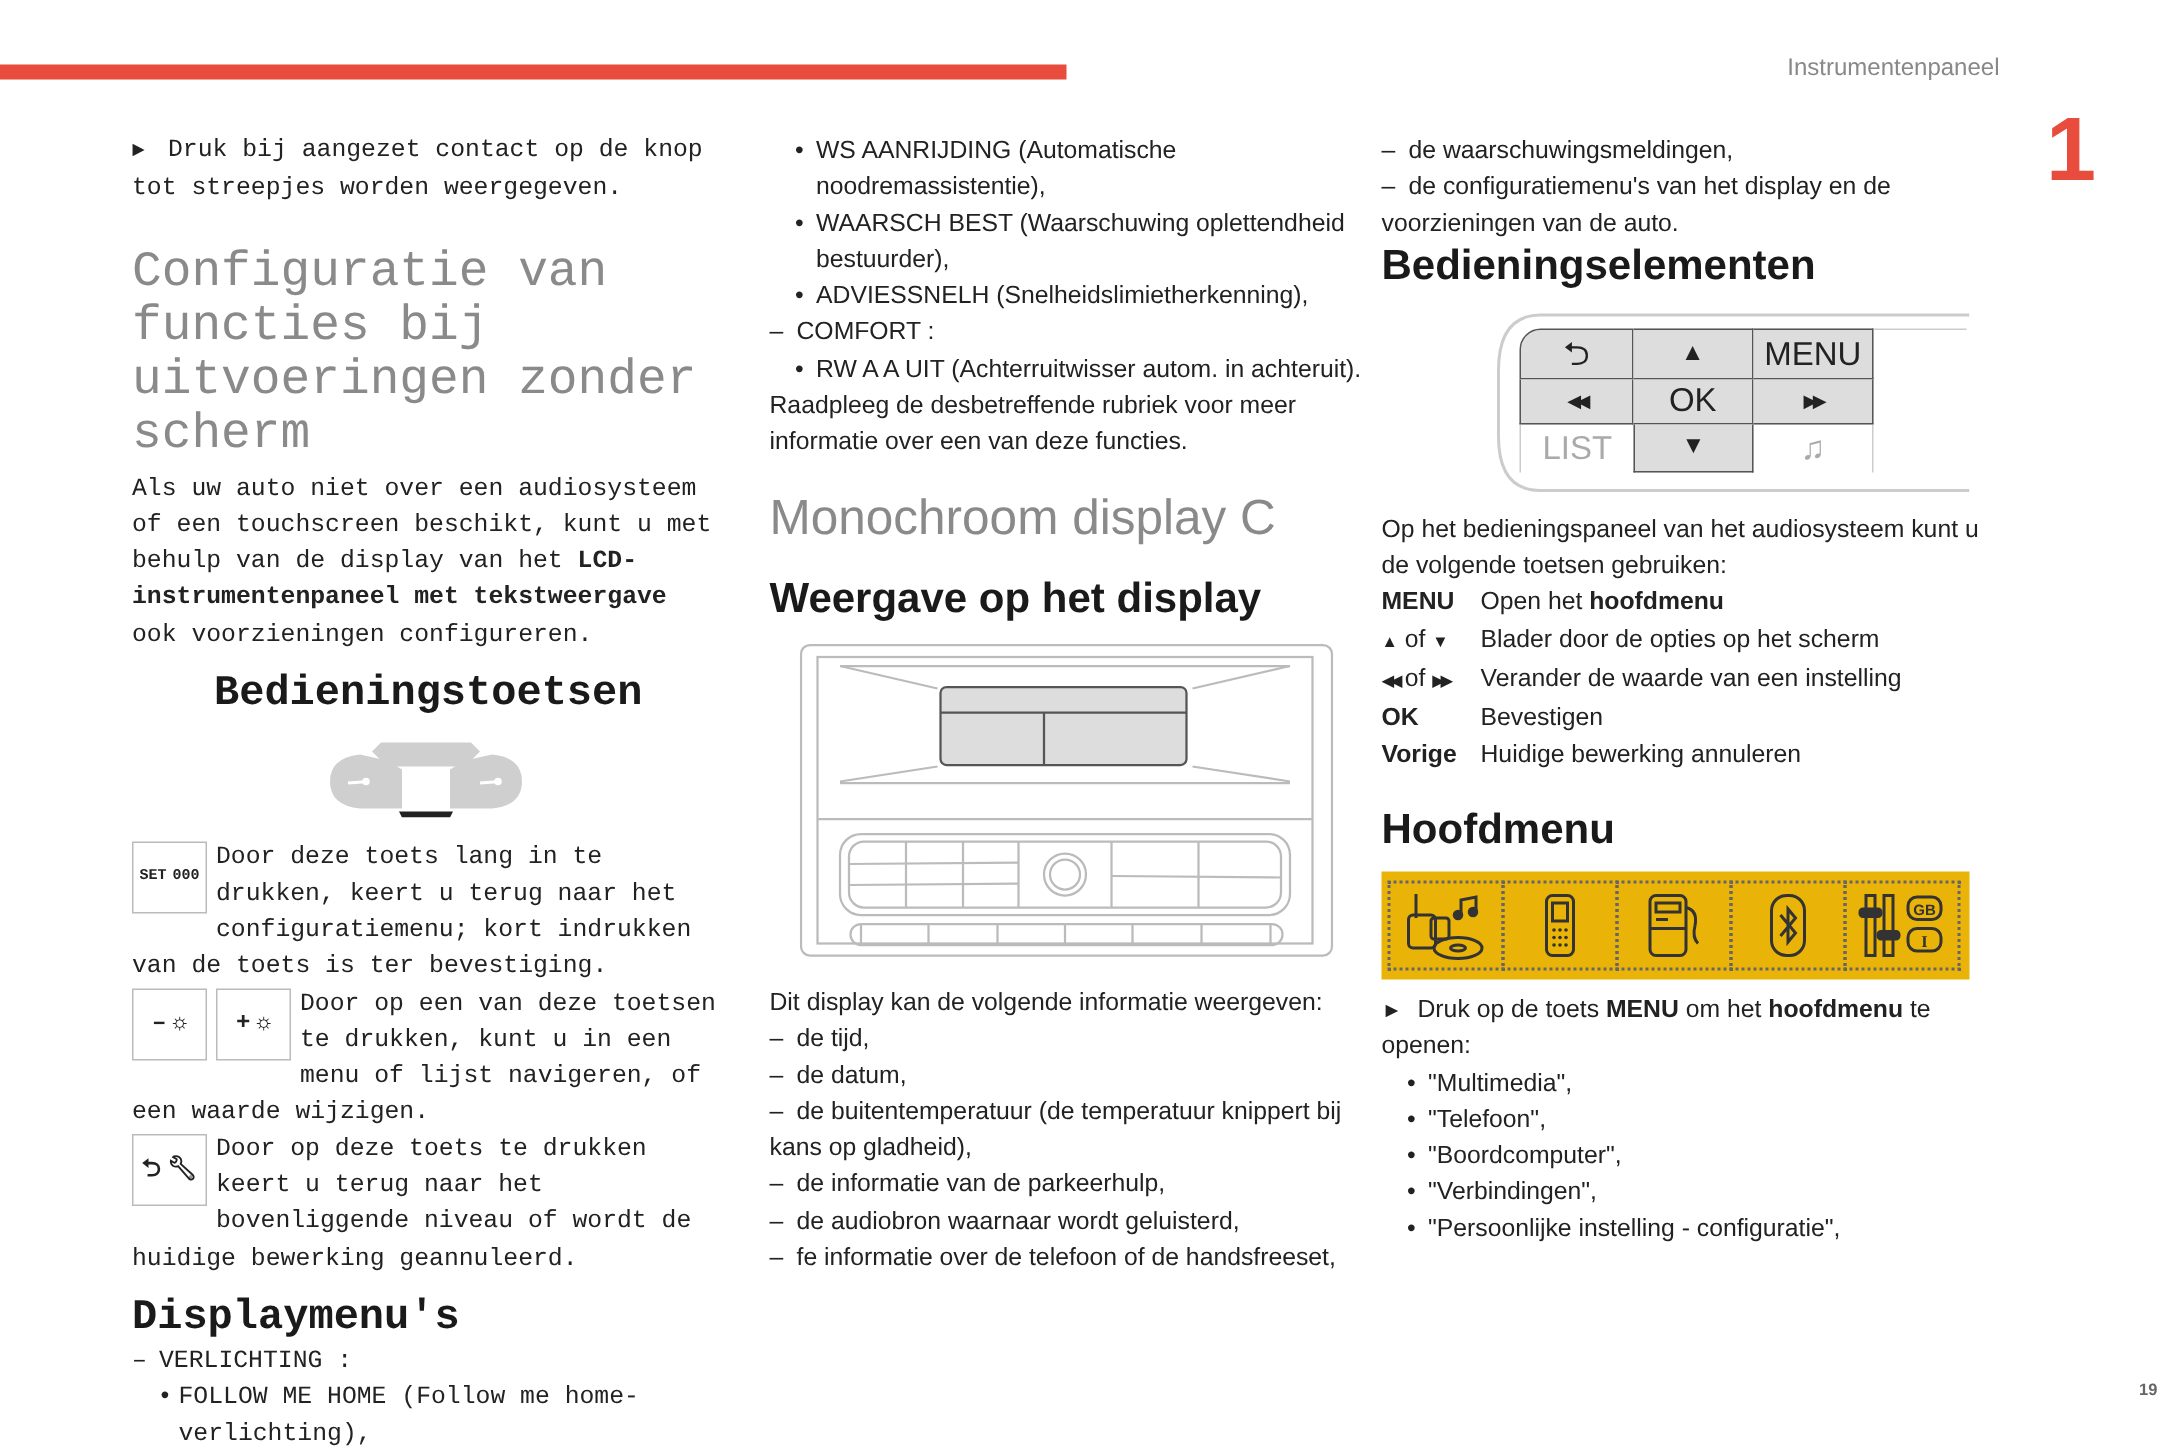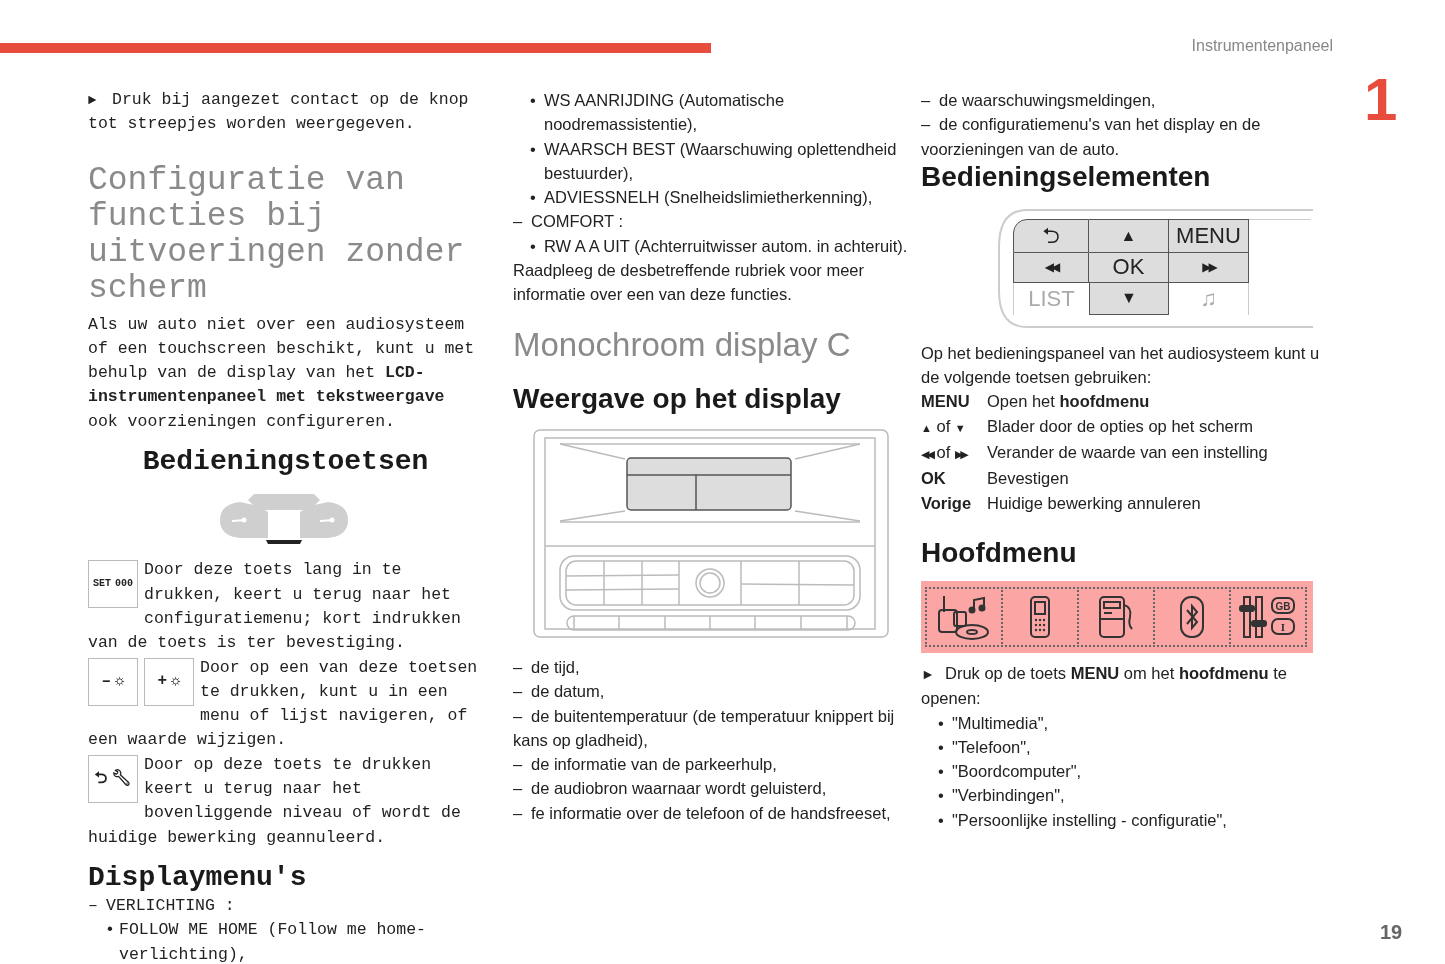--- a/index.html
+++ b/index.html
@@ -1,21 +1,21 @@
 <!DOCTYPE html>
 <html><head>
 <meta charset="utf-8">
 <style>
   html, body { margin: 0; padding: 0; background: #ffffff; }
   body { width: 1445px; height: 964px; position: relative; overflow: hidden;
          font-family: "Liberation Sans", sans-serif; color: #222; }
   .topbar { position: absolute; left: 0; top: 43px; width: 711px; height: 10px; background: #e84c3d; }
   .running-head { position: absolute; right: 112px; top: 37px; font-size: 16px; color: #888; }
   .chapter-num { position: absolute; left: 1364px; top: 70px; font-size: 60px; font-weight: bold; color: #e84c3d; line-height: 1; }
-  .page-num { position: absolute; left: 1380px; top: 921px; font-size: 20px; font-weight: bold; color: #666; }
+  .page-num { position: absolute; left: 1426px; top: 921px; font-size: 11px; font-weight: bold; color: #666; }
 
   .col { position: absolute; top: 88px; font-size: 16.5px; line-height: 24.3px; }
   .col1 { left: 88px; width: 395px; font-family: Liberation Mono, monospace; }
   .col2 { left: 513px; width: 400px; }
   .col3 { left: 921px; width: 400px; }
 
   p { margin: 0; }
   .h-light { font-size: 33px; line-height: 36px; color: #8a8a8a; font-weight: normal; margin: 0; }
   .h-bold { font-size: 28px; line-height: 32px; font-weight: bold; color: #1a1a1a; margin: 0; }
   .dash { padding-left: 18px; text-indent: -18px; }
@@ -28,21 +28,21 @@
   .keybox { float: left; width: 48px; height: 46px; border: 1px solid #bbb; margin: 2px 6px 2px 0;
             display: flex; align-items: center; justify-content: center; font-size: 10px; font-weight: bold; gap: 4px; }
   .keybox .big { font-size: 16px; }
   .clear { clear: both; }
 
   .legend-row { display: flex; }
   .legend-key { width: 66px; font-weight: bold; white-space: nowrap; }
   .legend-key .sm { font-size: 11px; font-weight: normal; }
   .legend-key .of { font-weight: normal; }
 
-  .menu-strip { background: #fca5a5; width: 392px; height: 72px; display: flex; align-items: center; justify-content: center; }
+  .menu-strip { background: #eab308; width: 392px; height: 72px; display: flex; align-items: center; justify-content: center; }
   .menu-strip .cell { width: 74px; height: 56px; border: 2px dotted #666; margin-left: -2px; display: flex; align-items: center; justify-content: center; }
 </style>
 </head>
 <body>
 
 <div class="topbar"></div>
 <div class="running-head">Instrumentenpaneel</div>
 <div class="chapter-num">1</div>
 <div class="page-num">19</div>
 
@@ -145,20 +145,21 @@
       <line x1="41" y1="187" x2="41" y2="201"></line>
         <line x1="86" y1="187" x2="86" y2="201"></line>
       <line x1="132" y1="187" x2="132" y2="201"></line>
         <line x1="177" y1="187" x2="177" y2="201"></line>
       <line x1="222" y1="187" x2="222" y2="201"></line>
         <line x1="268" y1="187" x2="268" y2="201"></line>
       <line x1="314" y1="187" x2="314" y2="201"></line>
     </svg>
   </div>
 
+  <p>Dit display kan de volgende informatie weergeven:</p>
   <p class="dash">de tijd,</p>
   <p class="dash">de datum,</p>
   <p style="text-indent:0;"><span style="display:inline-block;width:18px;">–</span><span>de buitentemperatuur (de temperatuur knippert bij kans op gladheid),</span></p>
   <p class="dash">de informatie van de parkeerhulp,</p>
   <p class="dash">de audiobron waarnaar wordt geluisterd,</p>
   <p class="dash">fe informatie over de telefoon of de handsfreeset,</p>
 </div>
 
 <div class="col col3">
   <p class="dash">de waarschuwingsmeldingen,</p>

